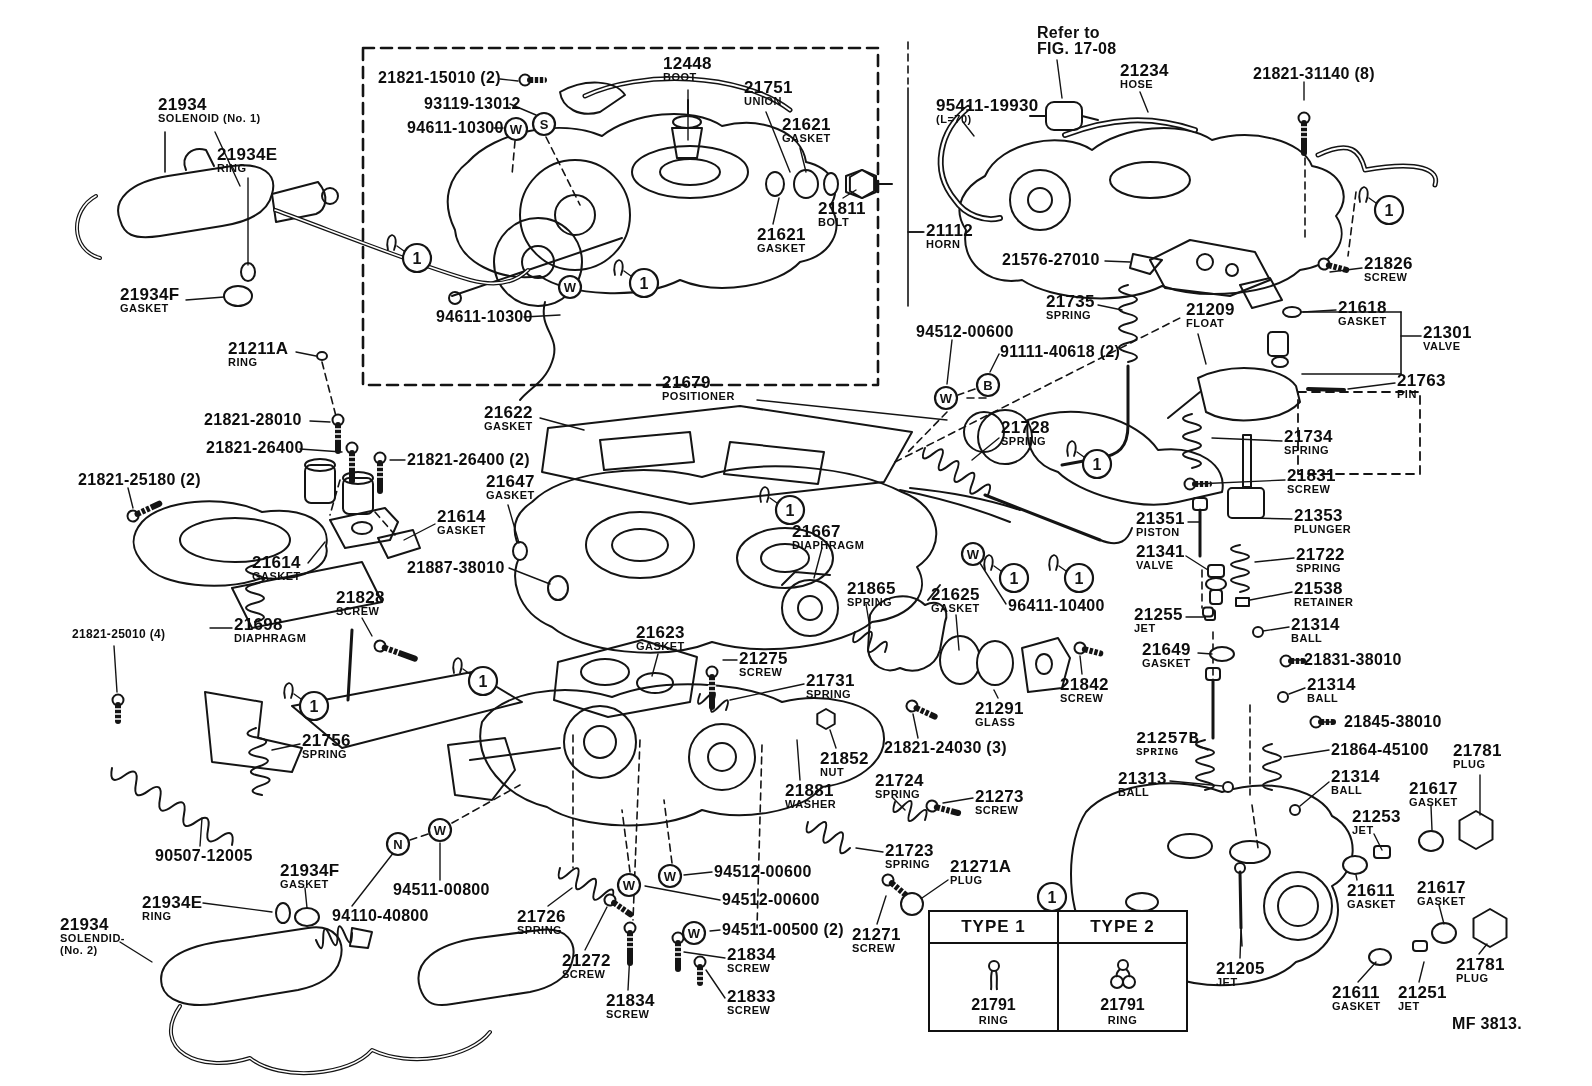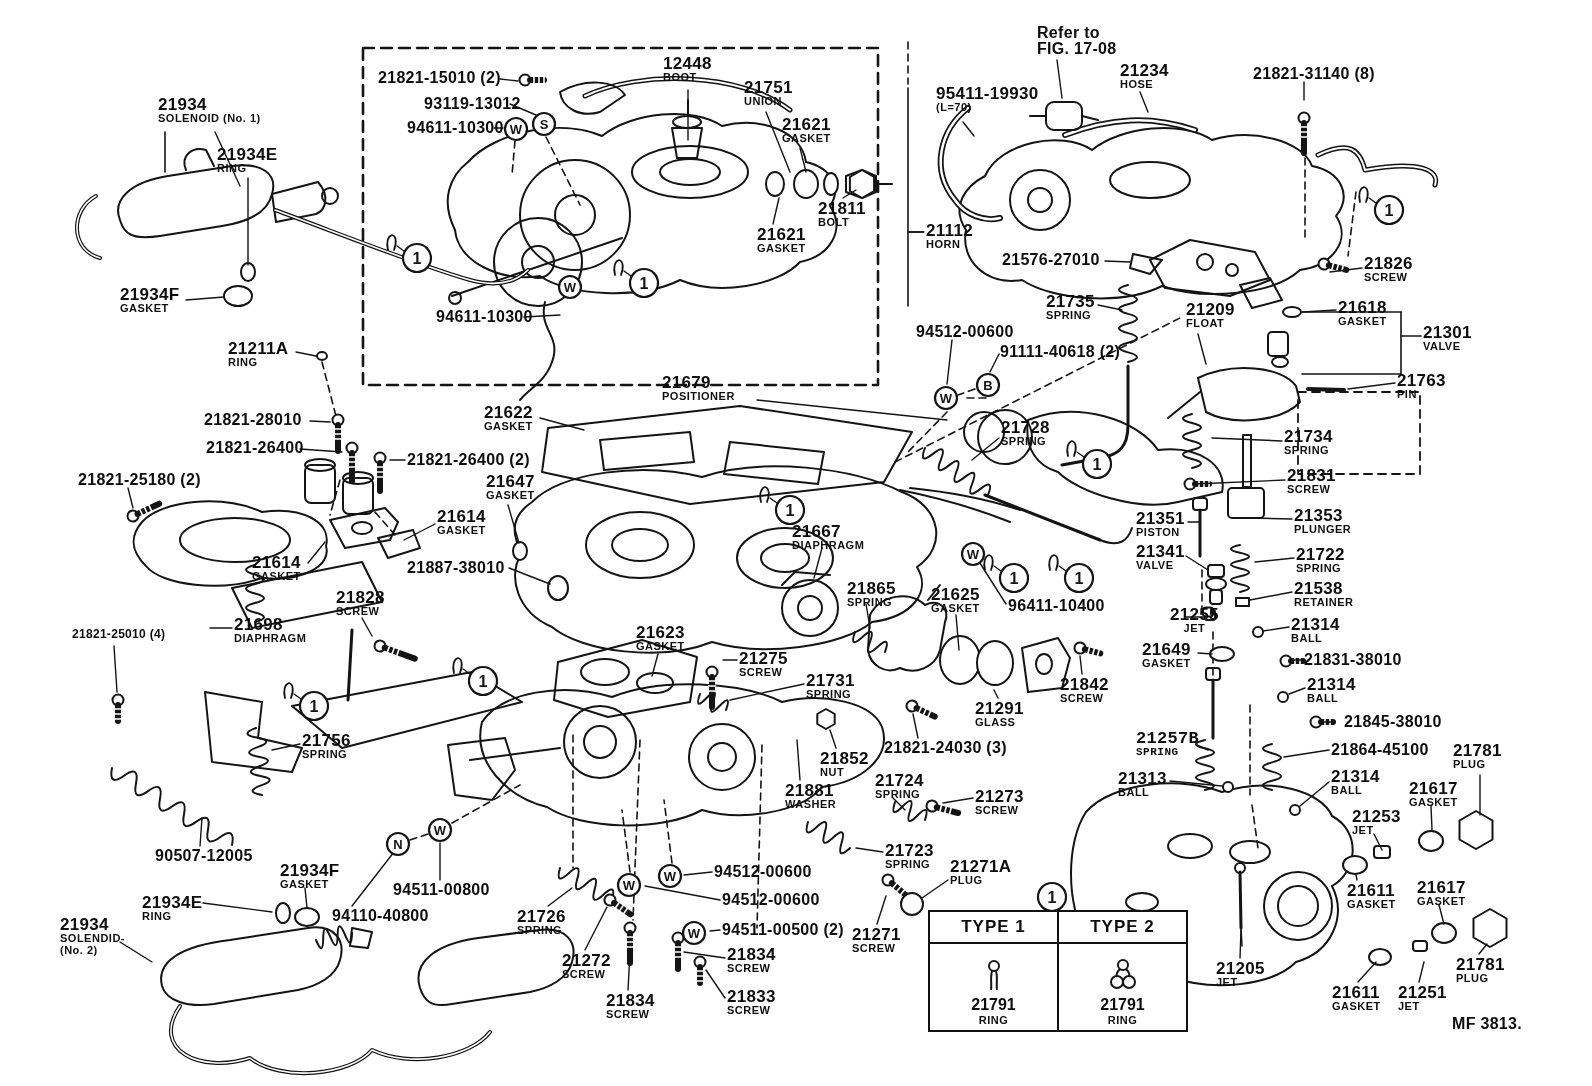--- a/index.html
+++ b/index.html
@@ -708,21 +708,21 @@
         <div class="num" style="font-size: 16px;">Refer to</div>
         <div class="num" style="font-size: 16px;">FIG. 17-08</div>
       </div>
       <div class="lbl" style="left: 1120px; top: 62px;">
         <div class="num">21234</div>
         <div class="sub">HOSE</div>
       </div>
       <div class="lbl" style="left: 1253px; top: 66px;">
         <div class="num" style="font-size: 16px;">21821-31140 (8)</div>
       </div>
-      <div class="lbl" style="left: 936px; top: 85px;">
+      <div class="lbl" style="left: 936px; top: 97px;">
         <div class="num">95411-19930</div>
         <div class="sub">(L=70)</div>
       </div>
       <div class="lbl" style="left: 1002px; top: 252px;">
         <div class="num" style="font-size: 16px;">21576-27010</div>
       </div>
       <div class="lbl" style="left: 1364px; top: 255px;">
         <div class="num">21826</div>
         <div class="sub">SCREW</div>
       </div>
@@ -827,21 +827,21 @@
         <div class="num">21865</div>
         <div class="sub">SPRING</div>
       </div>
       <div class="lbl" style="left: 931px; top: 586px;">
         <div class="num">21625</div>
         <div class="sub">GASKET</div>
       </div>
       <div class="lbl" style="left: 1008px; top: 598px;">
         <div class="num" style="font-size: 16px;">96411-10400</div>
       </div>
-      <div class="lbl" style="left: 1170px; top: 606px; text-align: center;">
+      <div class="lbl" style="left: 1134px; top: 606px;">
         <div class="num">21255</div>
         <div class="sub">JET</div>
       </div>
       <div class="lbl" style="left: 1291px; top: 616px;">
         <div class="num">21314</div>
         <div class="sub">BALL</div>
       </div>
       <div class="lbl" style="left: 1142px; top: 641px;">
         <div class="num">21649</div>
         <div class="sub">GASKET</div>

